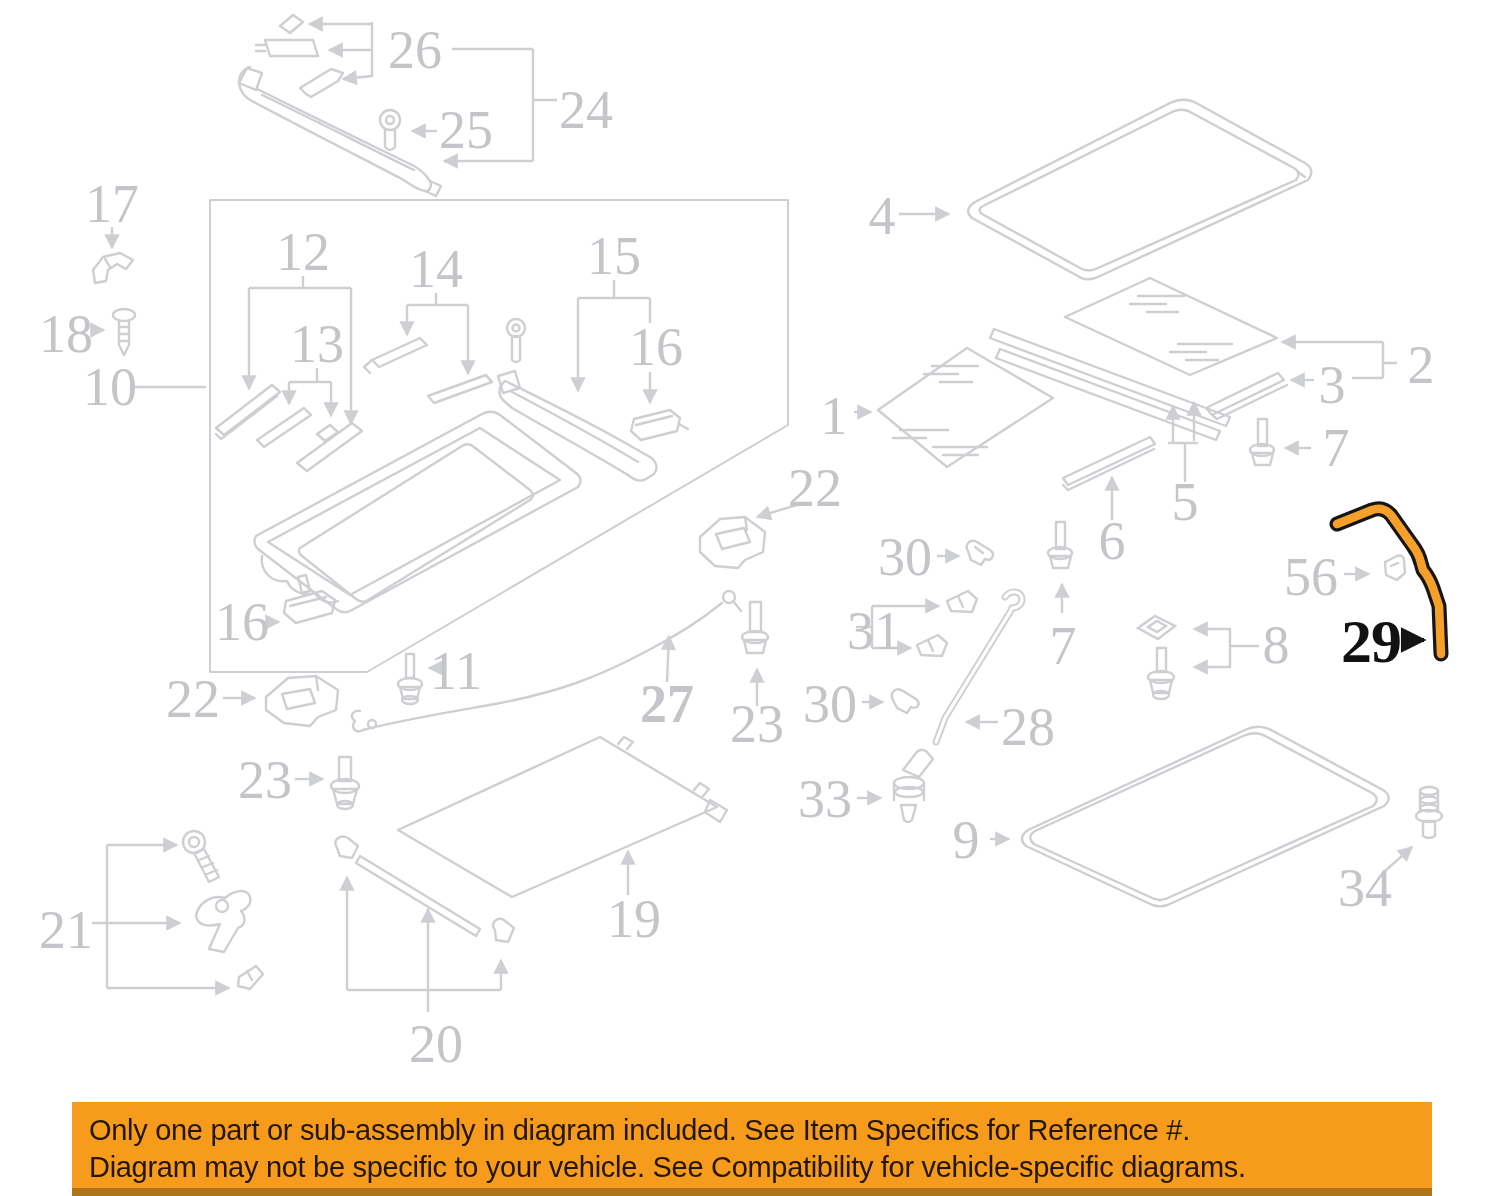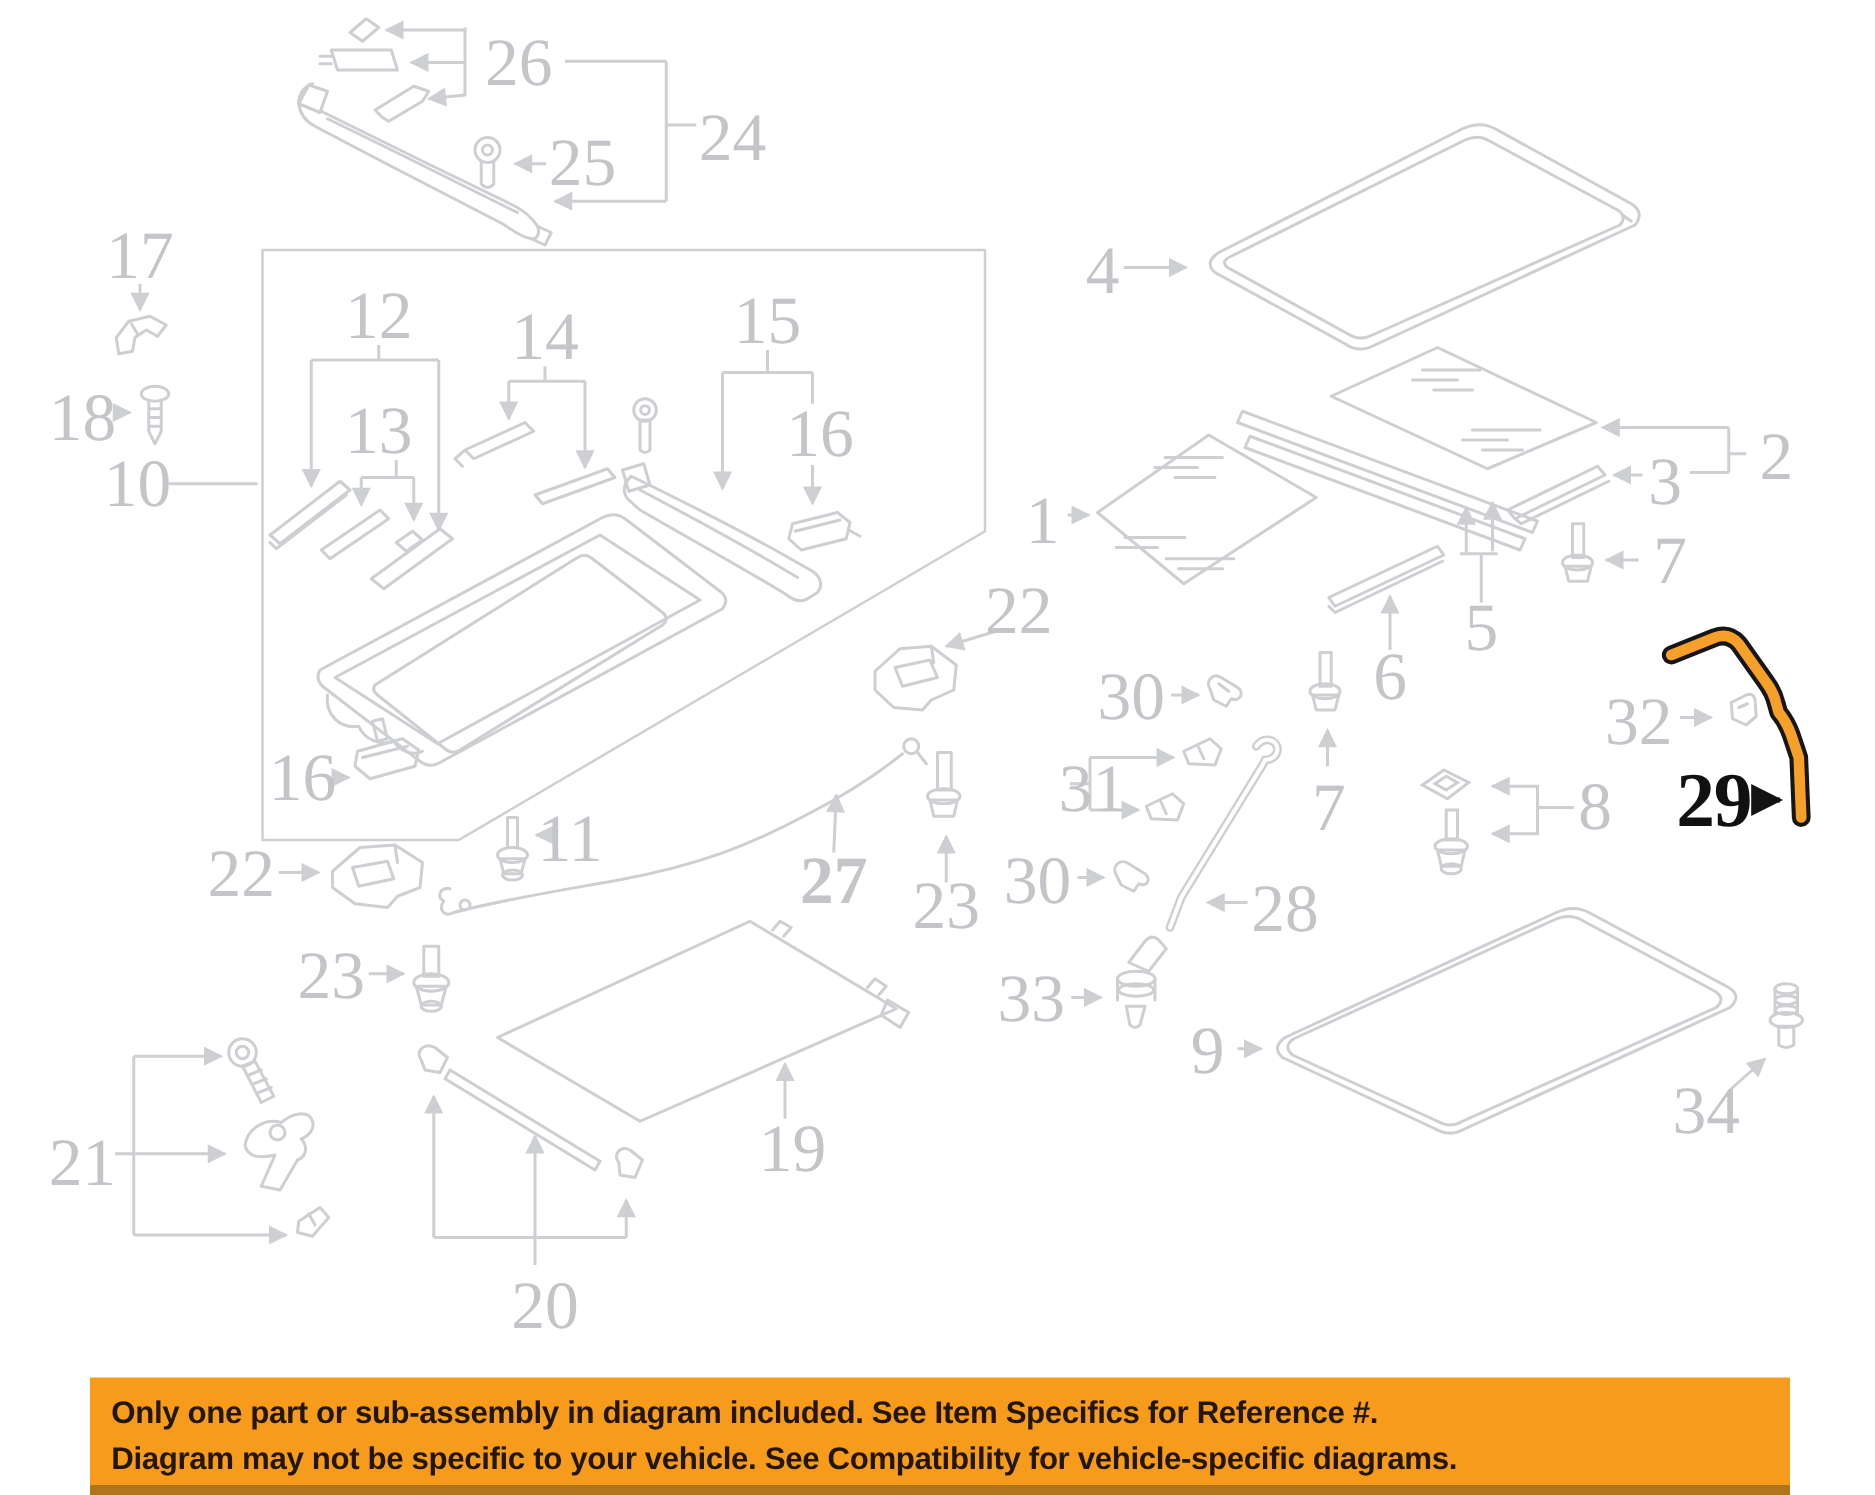--- a/index.html
+++ b/index.html
@@ -12,22 +12,22 @@
   .thin{stroke-width:2;}
   .leader{fill:none;stroke:var(--line,#cdcfd2);stroke-width:2.4;}
   #labels-layer{position:absolute;inset:0;}
   .part-label{position:absolute;transform:translate(-50%,-50%);font-size:54px;line-height:1;
               color:var(--label,#c3c5c9);white-space:nowrap;user-select:none;}
   .part-label.bold{font-weight:700;font-size:62px;color:var(--hl-label,#111);letter-spacing:-1px;}
   .banner{position:absolute;left:72px;top:1102px;width:1360px;height:94px;box-sizing:border-box;
           padding:10px 0 0 17px;background:var(--banner-bg,#f79b1d);}
   .banner::after{content:"";position:absolute;left:0;right:0;bottom:0;height:8px;
           background:var(--banner-edge,#b0751a);}
-  .banner .bline{font-family:"Liberation Sans","DejaVu Sans",sans-serif;font-weight:700;
-          font-size:25px;line-height:37px;letter-spacing:-0.3px;color:var(--banner-text,#221706);
+  .banner .bline{font-family:"Liberation Sans","DejaVu Sans",sans-serif;font-weight:400;
+          font-size:29px;line-height:37px;letter-spacing:-0.3px;color:var(--banner-text,#221706);
           white-space:nowrap;}
 </style>
 </head>
 <body style="background: rgb(255, 255, 255);">
 
 <div class="stage">
 
 <svg class="art" width="1500" height="1196" viewBox="0 0 1500 1196">
   <defs>
     <marker id="ah" viewBox="0 0 10 10" refX="9" refY="5" markerWidth="8" markerHeight="6.4" orient="auto">
@@ -315,36 +315,36 @@
 
 <div id="labels-layer">
       <span class="part-label" style="left: 415px; top: 50px;">26</span>
       <span class="part-label" style="left: 586px; top: 110px;">24</span>
       <span class="part-label" style="left: 466px; top: 130px;">25</span>
       <span class="part-label" style="left: 112px; top: 204px;">17</span>
       <span class="part-label" style="left: 303px; top: 252px;">12</span>
       <span class="part-label" style="left: 436px; top: 269px;">14</span>
       <span class="part-label" style="left: 614px; top: 256px;">15</span>
       <span class="part-label" style="left: 656px; top: 347px;">16</span>
-      <span class="part-label" style="left: 303px; top: 344px; text-align: center;">13</span>
+      <span class="part-label" style="left: 317px; top: 344px; text-align: center;">13</span>
       <span class="part-label" style="left: 66px; top: 334px;">18</span>
       <span class="part-label" style="left: 110px; top: 387px;">10</span>
       <span class="part-label" style="left: 882px; top: 216px;">4</span>
       <span class="part-label" style="left: 834px; top: 416px;">1</span>
       <span class="part-label" style="left: 1421px; top: 365px;">2</span>
       <span class="part-label" style="left: 1332px; top: 385px;">3</span>
       <span class="part-label" style="left: 1336px; top: 448px;">7</span>
       <span class="part-label" style="left: 1185px; top: 502px;">5</span>
       <span class="part-label" style="left: 1112px; top: 541px;">6</span>
       <span class="part-label" style="left: 815px; top: 488px;">22</span>
       <span class="part-label" style="left: 242px; top: 622px;">16</span>
       <span class="part-label" style="left: 456px; top: 671px; text-align: center;">11</span>
       <span class="part-label" style="left: 193px; top: 699px;">22</span>
       <span class="part-label" style="left: 905px; top: 557px;">30</span>
-      <span class="part-label" style="left: 1311px; top: 577px;">32</span>
+      <span class="part-label" style="left: 1311px; top: 577px;">56</span>
       <span class="part-label" style="left: 667px; top: 704px; font-weight: bold;">27</span>
       <span class="part-label" style="left: 757px; top: 724px;">23</span>
       <span class="part-label" style="left: 830px; top: 631px; margin-left: 44px;">31</span>
       <span class="part-label" style="left: 1063px; top: 646px;">7</span>
       <span class="part-label" style="left: 1276px; top: 645px;">8</span>
       <span class="part-label bold" style="left: 1371px; top: 641px;">29</span>
       <span class="part-label" style="left: 830px; top: 704px;">30</span>
       <span class="part-label" style="left: 265px; top: 780px;">23</span>
       <span class="part-label" style="left: 1028px; top: 727px;">28</span>
       <span class="part-label" style="left: 825px; top: 799px;">33</span>

